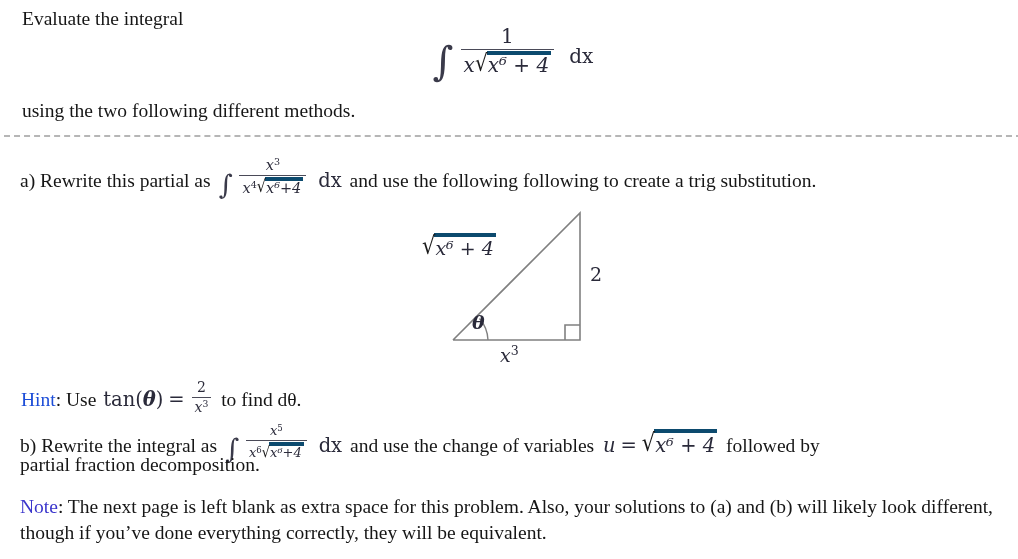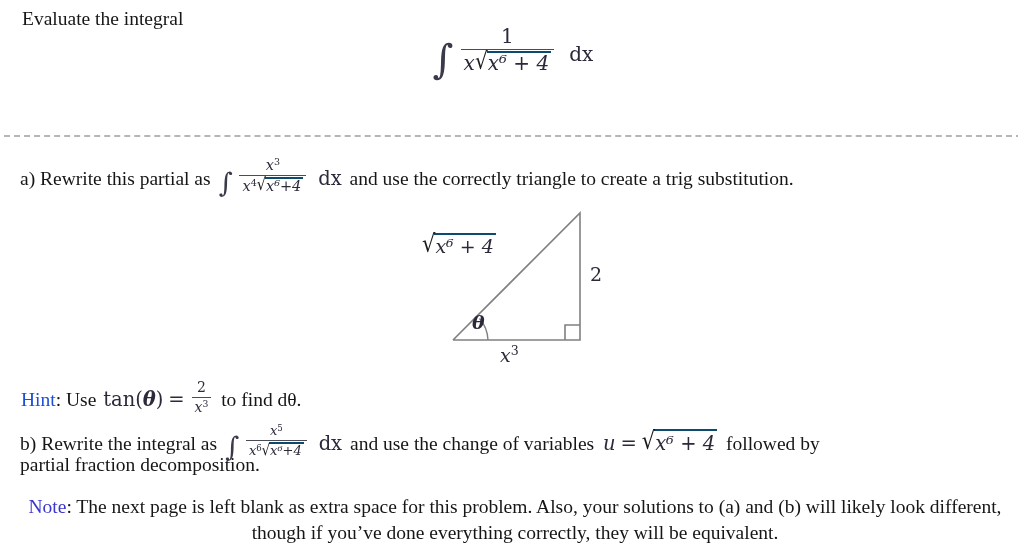--- a/index.html
+++ b/index.html
@@ -27,21 +27,20 @@
     font-size: 19.5px;
     line-height: 25px;
     color: #161616;
     white-space: nowrap;
   }
   .para {
     position: absolute;
     font-size: 19.5px;
     line-height: 26px;
     color: #161616;
-    text-align: center;
   }
   .kw-hint { color: #1d4ed8; }
   .kw-note { color: #3b36cc; }
 
   
   .math {
     font-family: "DejaVu Serif", "Liberation Serif", serif;
     font-style: italic;
     color: #2a2a3a;
   }
@@ -78,21 +77,21 @@
   .rad > .chk {
     display: inline-block;
     font-style: normal;
     font-family: "DejaVu Serif", serif;
     transform: scaleY(1.16);
     transform-origin: bottom;
     margin-right: -1px;
   }
   .rad > .body {
     display: inline-block;
-    border-top: 2px solid #0c4a6e;
+    border-top: 4px solid #0c4a6e;
     padding: 0 2px 0 1px;
   }
   sup.exn {
     font-size: 0.66em;
     vertical-align: 0.52em;
     font-style: normal;
   }
 
   
   #display-integral {
@@ -150,36 +149,37 @@
     <span class="frac">
       <span class="num mathup">1</span>
       <span class="bar"></span>
       <span class="den">
         <span class="math">x</span><span class="rad"><span class="chk">√</span><span class="body math">x⁶ + 4</span></span>
       </span>
     </span>
     <span class="mathup" style="margin-left:8px;">dx</span>
   </div>
 
+  <div class="ln" style="left:18px; top:98px;">using the two following different methods.</div>
 
   <div id="separator"></div>
 
   <div class="ln" style="left:16px; top:157px;">
     <span>a)</span>
     <span>Rewrite this partial as</span>
     <span style="display:inline-block; margin:0 3px;">
       <span class="intsym" style="font-size:27px; vertical-align:-0.24em;">∫</span>
       <span class="frac" style="font-size:14.5px; vertical-align:-0.40em;">
         <span class="num math"><span>x</span><sup class="exn">3</sup></span>
         <span class="bar"></span>
         <span class="den"><span class="math">x</span><sup class="exn math">4</sup><span class="rad"><span class="chk">√</span><span class="body math">x⁶+4</span></span></span>
       </span>
       <span class="mathup" style="margin-left:5px;">dx</span>
     </span>
-    <span>and use the correctly triangle to create a trig substitution.</span>
+    <span>and use the following following to create a trig substitution.</span>
   </div>
 
   <div id="triangle-figure">
     <svg width="230" height="175" viewBox="0 0 230 175" aria-hidden="true">
 
       <polyline points="45,140 172,140 172,13 45,140" fill="none" stroke="#808080" stroke-width="1.6" stroke-linejoin="miter"></polyline>
 
       <polyline points="157,140 157,125 172,125" fill="none" stroke="#808080" stroke-width="1.6"></polyline>
 
       <path d="M 80,140 A 35,35 0 0 0 71.5,118.5" fill="none" stroke="#808080" stroke-width="1.4"></path>

